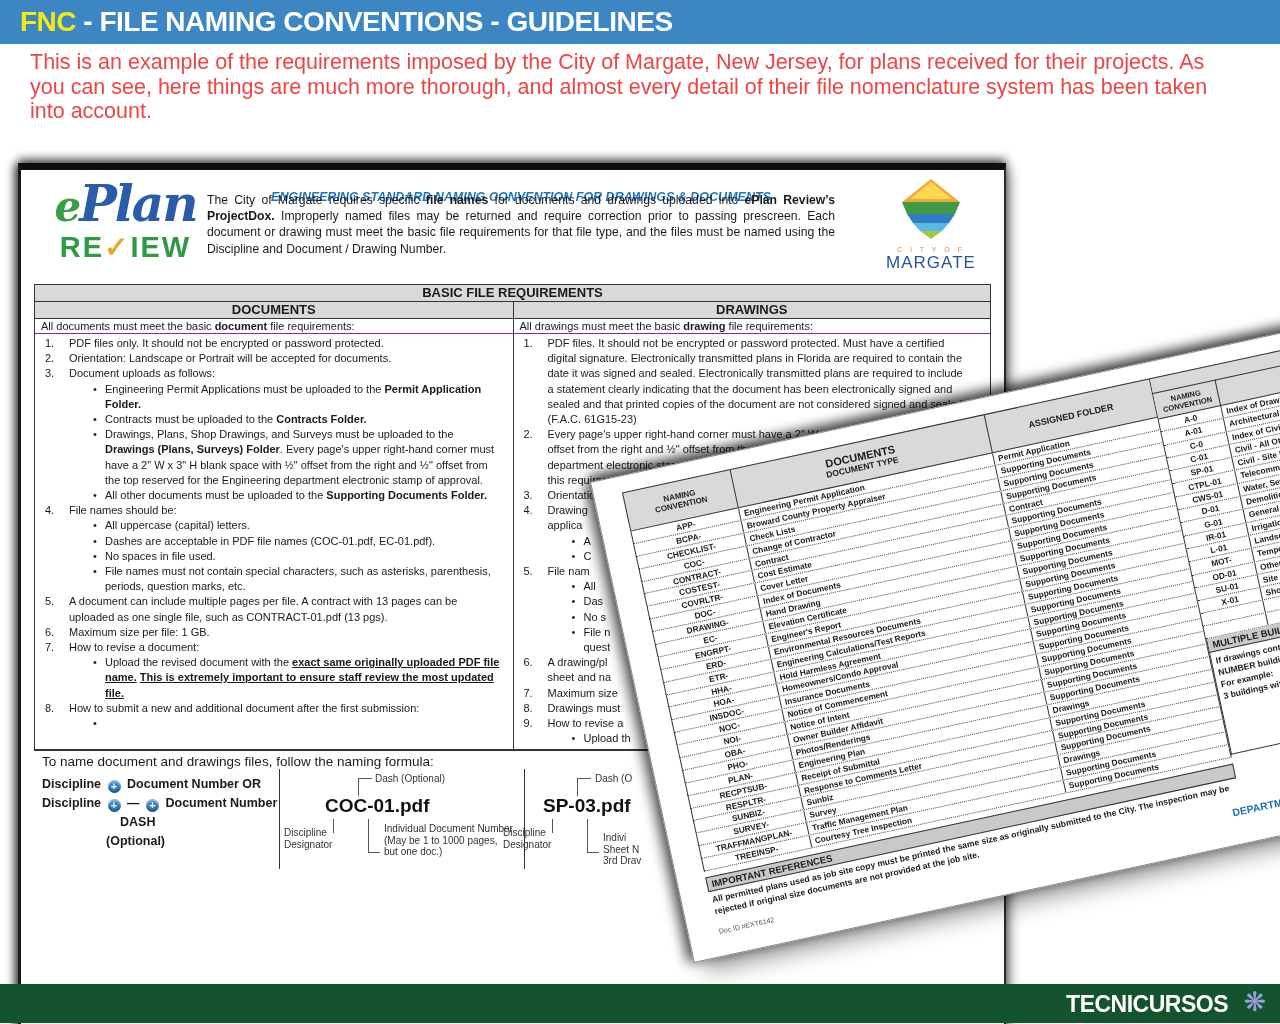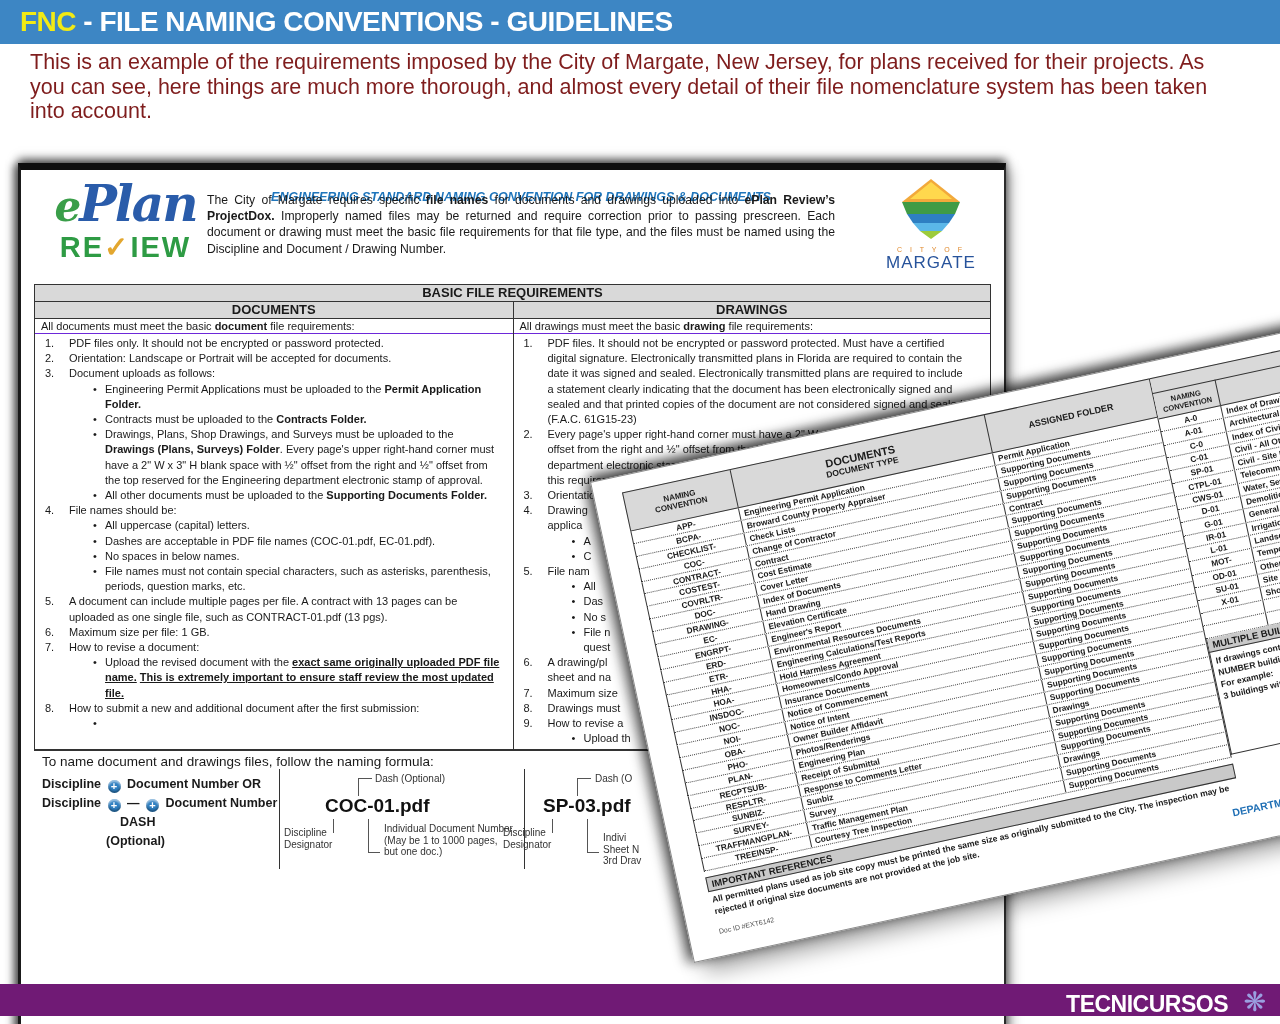--- a/index.html
+++ b/index.html
@@ -4,26 +4,26 @@
 <style>
   * { margin:0; padding:0; box-sizing:border-box; }
   html,body { width:1280px; height:1024px; }
   body { font-family:"Liberation Sans", sans-serif; background:#ffffff; }
   #canvas { position:relative; width:1280px; height:1024px; overflow:hidden; background:#ffffff; }
 
   
   .top-bar { position:absolute; left:0; top:0; width:1280px; height:44px; background:#3d86c4; display:flex; align-items:center; }
   .top-bar .title { margin-left:20px; font-size:28px; font-weight:800; letter-spacing:-0.5px; color:#ffffff; }
   .top-bar .title .fnc { color:#f2ea14; }
-  .bottom-bar { position:absolute; left:0; top:984px; width:1280px; height:32px; background:#701a75; z-index:20; }
+  .bottom-bar { position:absolute; left:0; top:984px; width:1280px; height:39px; background:#14532d; z-index:20; }
   .brand { position:absolute; right:52px; top:7px; color:#fff; font-weight:700; font-size:23px; letter-spacing:-0.5px; }
   .brand-icon { position:absolute; right:14px; top:2px; font-size:27px; color:#9a9fe0; }
 
   
-  .intro { position:absolute; left:30px; top:50px; width:1185px; font-size:21.5px; line-height:24.5px; color:#7f1d1d; }
+  .intro { position:absolute; left:30px; top:50px; width:1185px; font-size:21.5px; line-height:24.5px; color:#ef4444; }
 
   
   .page { position:absolute; left:18px; top:163px; width:988px; height:884px; background:#ffffff; z-index:2;
           border:2px solid #2b2b2b; border-top:7px solid #0e0e0e; border-left:3px solid #1a1a1a;
           box-shadow:0 -4px 9px rgba(0,0,0,.65), -5px 2px 8px rgba(0,0,0,.45), 5px 6px 12px rgba(0,0,0,.3);
           color:#1a1a1a; }
   .page-head { position:relative; height:114px; }
 
   .eplan { position:absolute; left:22px; top:8px; width:165px; text-align:center; }
   .eplan-script { font-family:"DejaVu Serif", serif; font-style:italic; font-weight:bold; font-size:50px; color:#2a5caa; line-height:52px; letter-spacing:-2px; }
@@ -202,21 +202,21 @@
               <span class="txt">All uppercase (capital) letters.</span>
             </div>
 
             <div class="req-item bul">
               <span class="lbl">•</span>
               <span class="txt">Dashes are acceptable in PDF file names (COC-01.pdf, EC-01.pdf).</span>
             </div>
 
             <div class="req-item bul">
               <span class="lbl">•</span>
-              <span class="txt">No spaces in below names.</span>
+              <span class="txt">No spaces in file used.</span>
             </div>
 
             <div class="req-item bul">
               <span class="lbl">•</span>
               <span class="txt">File names must not contain special characters, such as asterisks, parenthesis, periods, question marks, etc.</span>
             </div>
 
             <div class="req-item num">
               <span class="lbl">5.</span>
               <span class="txt">A document can include multiple pages per file. A contract with 13 pages can be uploaded as one single file, such as CONTRACT-01.pdf (13 pgs).</span>

